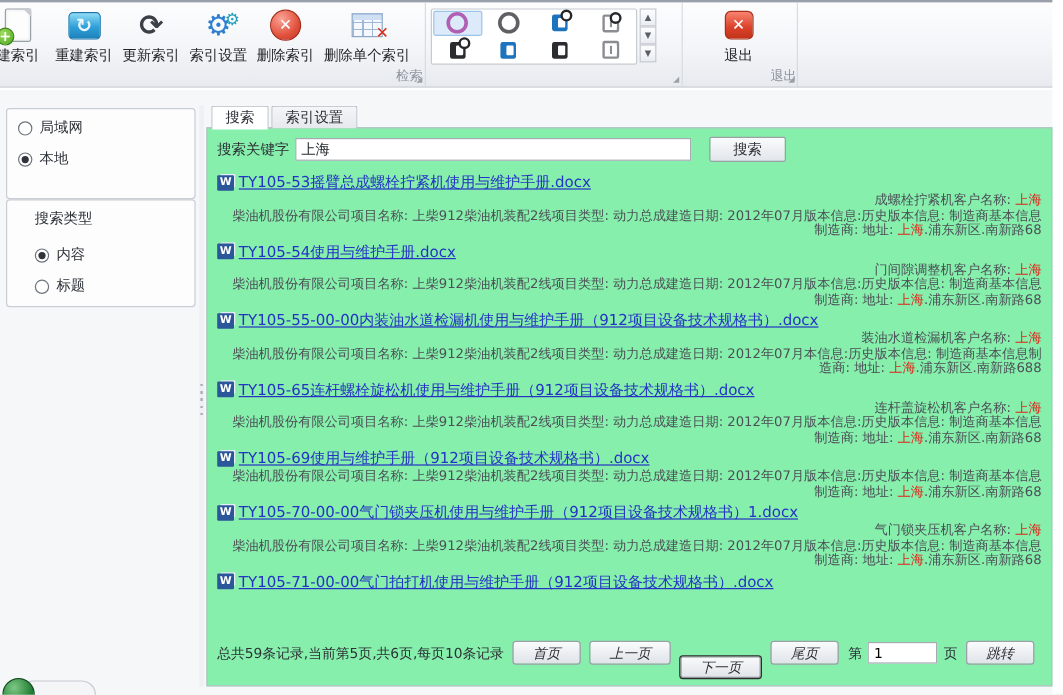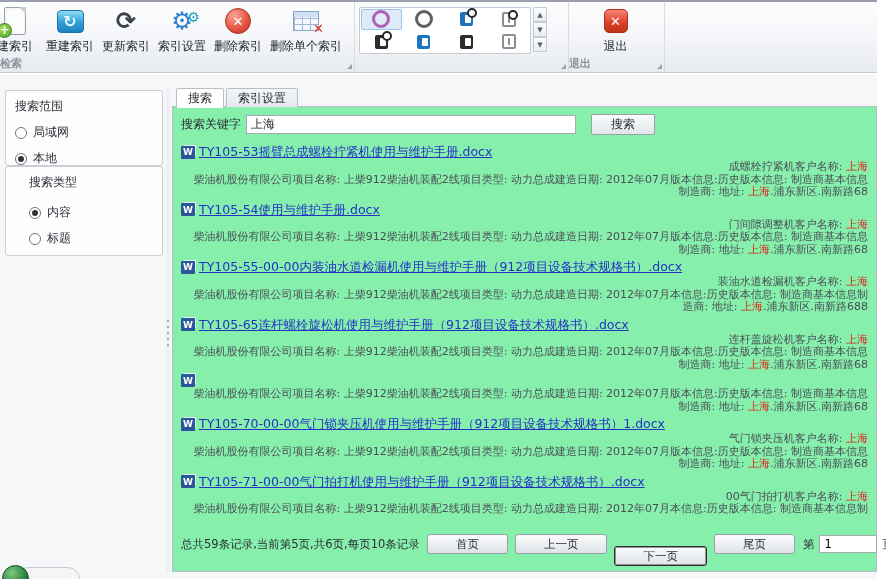--- a/index.html
+++ b/index.html
@@ -12,21 +12,21 @@
   .client-bg{position:absolute;left:0;top:75px;width:877px;height:504px;background:#f6f7f9;}
   
   .ribbon{
     position:absolute;left:0;top:0;width:877px;height:73px;
     background:linear-gradient(#fdfdfe,#f3f5f8 55%,#e7eaef);
     border-top:2px solid #9aa0ab;border-bottom:1px solid #c3c7cf;
     display:flex;box-sizing:border-box;
   }
   .rgroup{position:relative;height:100%;border-right:1px solid #d8dbe0;display:flex;flex-direction:column;box-sizing:border-box;}
   .rgroup-body{flex:1;display:flex;align-items:flex-start;padding:1px 6px 0 4px;}
-  .rgroup-label{height:15px;text-align:left;font-size:11px;color:#8d939d;line-height:14px;font-weight:bold;}
+  .rgroup-label{height:15px;text-align:right;font-size:11px;color:#8d939d;line-height:14px;}
   .launcher{position:absolute;right:2px;bottom:3px;width:0;height:0;
     border-right:5px solid #9aa0a8;border-top:5px solid transparent;}
   .rbtn{min-width:46px;padding:1px 4px;display:flex;flex-direction:column;align-items:center;
     font-size:12px;color:#1f2328;cursor:default;}
   .rbtn .ricon{width:32px;height:30px;margin:2px 0 2px;display:flex;align-items:center;justify-content:center;position:relative;}
   .cutoff{margin-left:-16px;}
   
   .ic-doc{width:20px;height:26px;background:#fdfdfd;border:1px solid #9aa0a8;border-radius:2px;position:relative;box-shadow:inset 0 0 3px #dde2e8;}
   .ic-doc::before{content:'';position:absolute;right:-1px;top:-1px;width:0;height:0;
     border-left:7px solid transparent;border-top:7px solid #c8ccd2;}
@@ -99,22 +99,22 @@
   .result{margin-bottom:3px;}
   .r-title{font-size:12.5px;line-height:16px;margin:3px 0 1px;display:flex;align-items:center;}
   .w-icon{flex:0 0 auto;width:14px;height:13px;background:#2b579a;color:#fff;font-size:9px;font-weight:bold;
     display:inline-flex;align-items:center;justify-content:center;border-radius:1px;margin-right:4px;
     box-shadow:2px -2px 0 -1px #e8edf5;}
   .r-link{color:#2433c4;text-decoration:underline;white-space:nowrap;}
   .r-lines{font-size:11px;color:#4b4f56;line-height:12.5px;text-align:right;}
   .hl{color:#e02418;}
   
   .pager{position:absolute;left:8px;bottom:5px;display:flex;align-items:center;font-size:11.5px;color:#2c3036;white-space:nowrap;}
-  .pg-btn{height:20px;padding:0 28px;margin-left:7px;font-size:11.5px;color:#2c3036;font-family:inherit;
-    border:1px solid #9aa0a8;border-radius:3px;background:linear-gradient(#fafbfc,#dfe3e8);}
+  .pg-btn{height:20px;padding:0 16px;margin-left:7px;font-size:11.5px;color:#2c3036;font-family:inherit;
+    border:1px solid #9aa0a8;border-radius:3px;background:linear-gradient(#fafbfc,#dfe3e8);font-style:italic;}
   .pg-btn.focused{border-color:#2e2e2e;box-shadow:inset 0 0 0 1px #8f9399;margin-top:24px;}
   .pg-word{margin-left:8px;}
   .pg-input{width:58px;height:18px;border:1px solid #a6abb3;font-size:11.5px;padding:0 4px;margin:0 5px 0 5px;
     font-family:inherit;box-sizing:border-box;}
   
   .green-pill{position:absolute;left:2px;bottom:-12px;width:80px;height:26px;}
   .green-pill .pill{position:absolute;left:14px;top:2px;width:62px;height:24px;background:#f4f5f7;
     border:1px solid #c6cad1;border-radius:12px;}
   .green-pill .orb{position:absolute;left:0;top:0;width:27px;height:27px;border-radius:50%;
     background:radial-gradient(circle at 35% 28%,#7cc884,#1f7a31 65%,#115522);border:1px solid #0e4a1d;box-sizing:border-box;}
@@ -221,21 +221,20 @@
       </div>
     </div>
     <div class="rgroup-label">退出</div>
     <span class="launcher"></span>
   </div>
 
   <div class="rgroup" style="flex:1;border-right:none;"></div>
 </div>
 
 <div class="sidebox" style="top:90px;height:76px;">
-  <div class="sb-title">搜索范围</div>
   <div class="radio-row">
     <span class="radio"></span>
     <span>局域网</span>
   </div>
   <div class="radio-row">
     <span class="radio on"></span>
     <span>本地</span>
   </div>
 </div>
 
@@ -328,20 +327,21 @@
       <div class="rl2"><span>柴油机股份有限公司项目名称: 上柴912柴油机装配2线项目类型: 动力总成建造日期: 2012年07月版本信息:历史版本信息: 制造商基本信息</span></div>
       <div class="rl3">
         <span>制造商: 地址: </span><span class="hl">上海</span><span>.浦东新区.南新路68</span>
       </div>
     </div>
   </div>
 
   <div class="result">
     <div class="r-title">
       <span class="w-icon">W</span>
+      <a class="r-link" href="#">TY105-69使用与维护手册（912项目设备技术规格书）.docx</a>
     </div>
     <div class="r-lines">
       <div class="rl2"><span>柴油机股份有限公司项目名称: 上柴912柴油机装配2线项目类型: 动力总成建造日期: 2012年07月版本信息:历史版本信息: 制造商基本信息</span></div>
       <div class="rl3">
         <span>制造商: 地址: </span><span class="hl">上海</span><span>.浦东新区.南新路68</span>
       </div>
     </div>
   </div>
 
   <div class="result">
@@ -357,27 +357,20 @@
       <div class="rl3">
         <span>制造商: 地址: </span><span class="hl">上海</span><span>.浦东新区.南新路68</span>
       </div>
     </div>
   </div>
 
   <div class="result">
     <div class="r-title">
       <span class="w-icon">W</span>
       <a class="r-link" href="#">TY105-71-00-00气门拍打机使用与维护手册（912项目设备技术规格书）.docx</a>
-    </div>
-    <div class="r-lines">
-      <div class="rl1">
-        <span>00气门拍打机客户名称: </span><span class="hl">上海</span>
-      </div>
-      <div class="rl2"><span>柴油机股份有限公司项目名称: 上柴912柴油机装配2线项目类型: 动力总成建造日期: 2012年07月本信息:历史版本信息: 制造商基本信息制</span></div>
-
     </div>
   </div>
 
 </div>
 
   <div class="pager">
     <span>总共59条记录,当前第5页,共6页,每页10条记录</span>
     <button class="pg-btn">首页</button>
     <button class="pg-btn">上一页</button>
     <button class="pg-btn focused">下一页</button>

